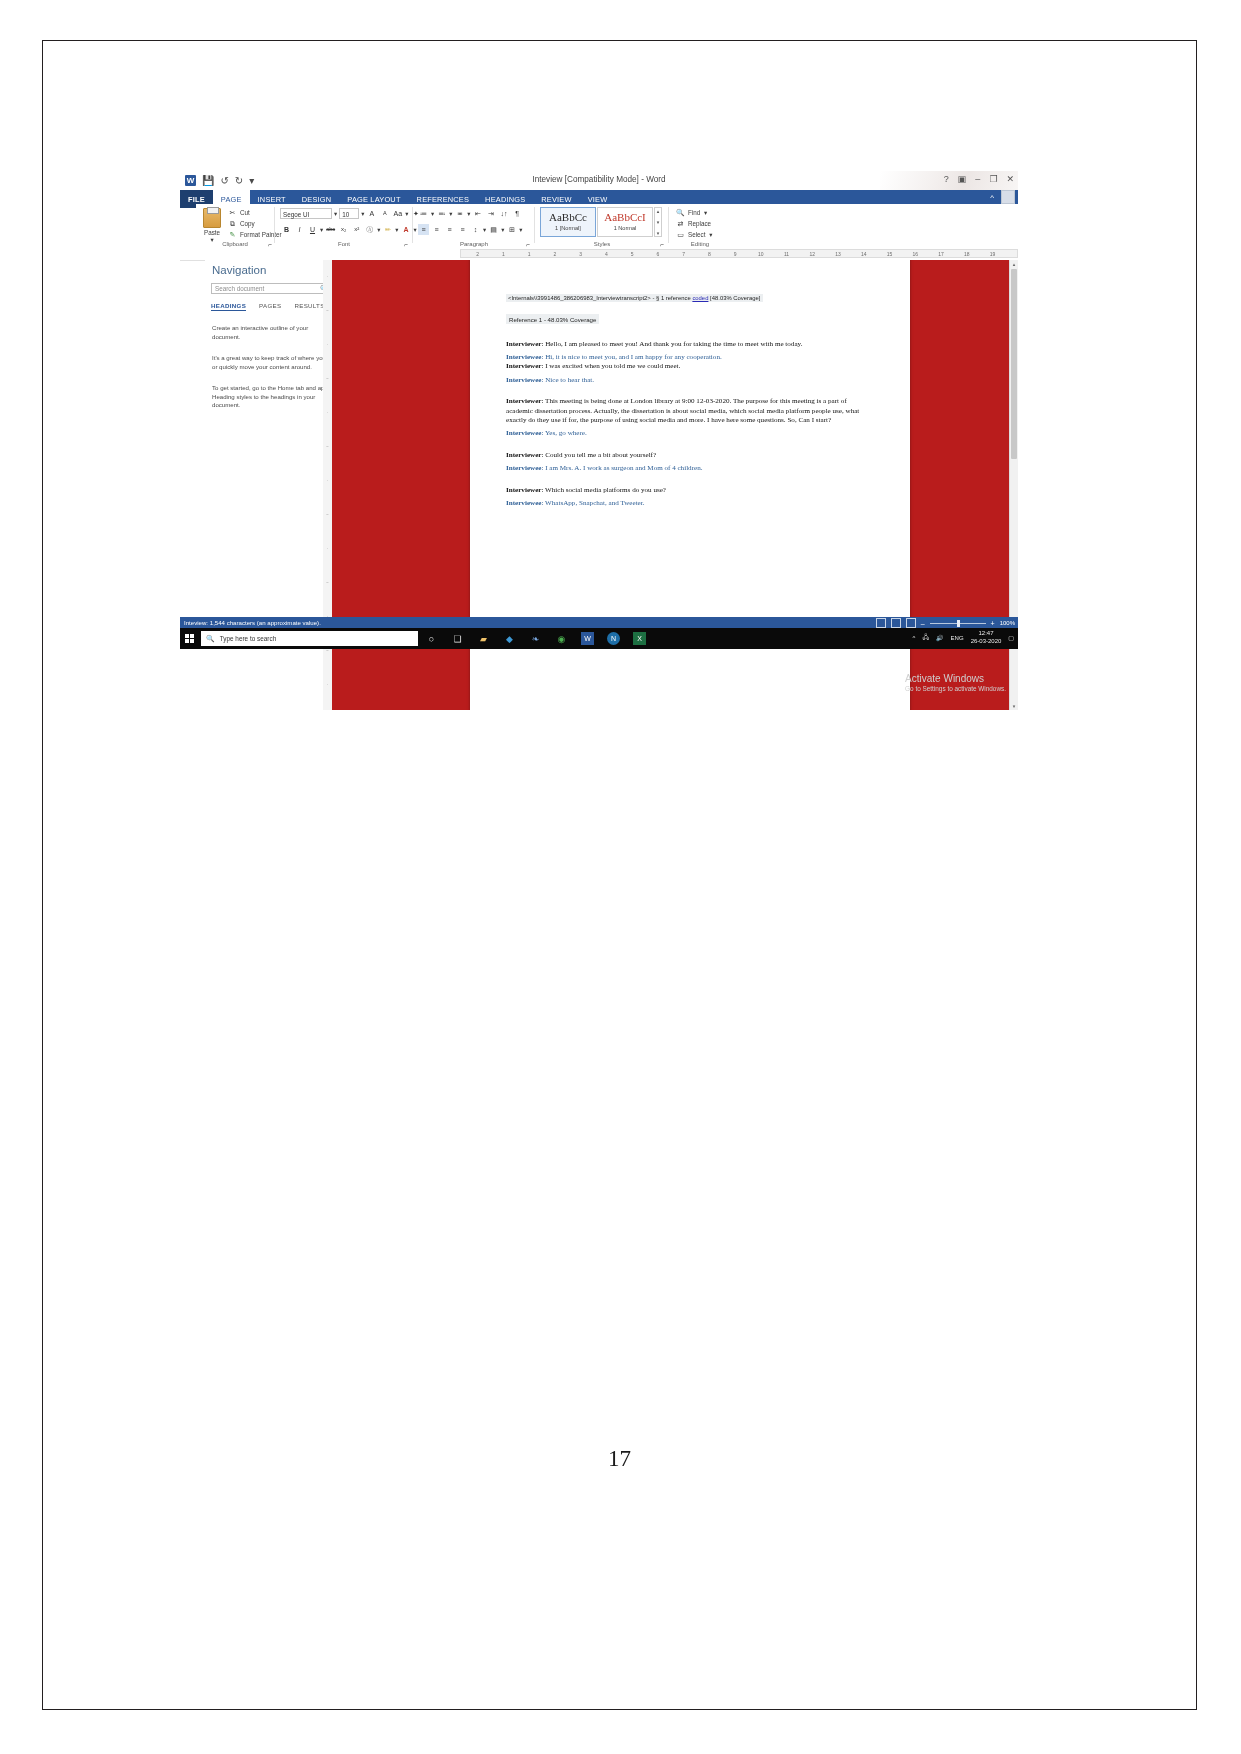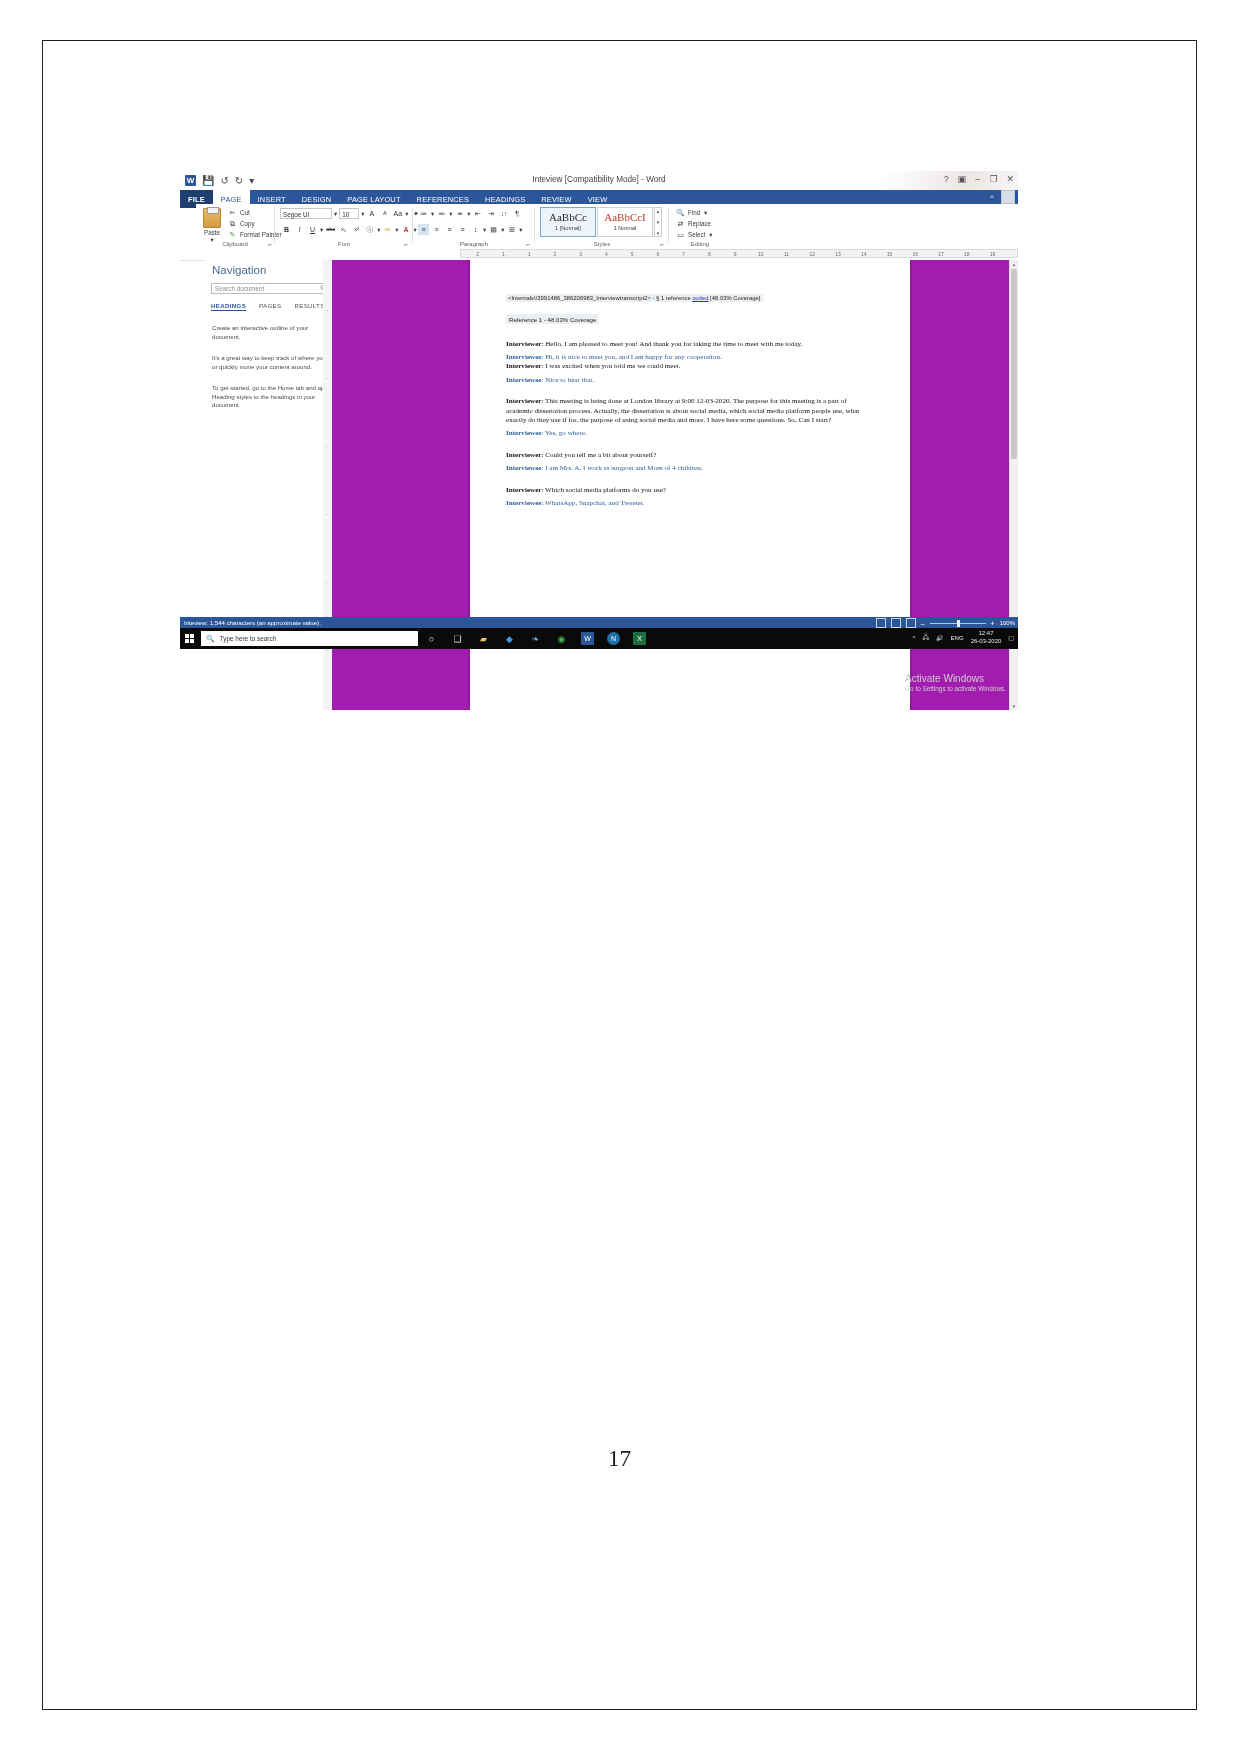--- a/index.html
+++ b/index.html
@@ -68,21 +68,21 @@
   .nav-tabs{position:absolute;left:6px;top:42px;display:flex;gap:13px;font-size:6.2px;letter-spacing:.3px;}
   .nav-tabs .nt{color:#555;}
   .nav-tabs .nt.on{color:#2b579a;font-weight:bold;border-bottom:1px solid #2b579a;padding-bottom:1px;}
   .nav-hint{position:absolute;left:7px;width:126px;font-size:6.1px;color:#4a4a4a;line-height:8.6px;}
 
   
   .vruler{position:absolute;left:143px;top:89px;width:9px;height:450px;background:#f4f4f4;border-right:1px solid #e3e3e3;}
   .vr-tick{position:absolute;left:2px;width:5px;text-align:center;font-size:4.4px;color:#8a8a8a;}
 
   
-  .canvas{position:absolute;left:152px;top:89px;width:686px;height:450px;background:#a21caf;overflow:hidden;}
+  .canvas{position:absolute;left:152px;top:89px;width:686px;height:450px;background:#b91c1c;overflow:hidden;}
   .sheet{position:absolute;left:138px;top:-24px;width:440px;height:520px;background:#ffffff;box-shadow:0 0 3px rgba(0,0,0,.35);}
   .docbody{position:absolute;left:36px;top:50px;width:368px;font-family:"Liberation Serif",serif;}
 
   .hdrline{background:#eceff1;display:inline;font-family:"Liberation Sans",sans-serif;font-size:5.9px;color:#1e1e1e;padding:1px 2px;line-height:10px;}
   .hdrline .lnk{color:#2a2ab5;text-decoration:underline;}
   .refline{background:#eceff1;display:inline-block;margin-top:10px;font-family:"Liberation Sans",sans-serif;font-size:6.1px;color:#1e1e1e;padding:1.5px 3px;}
 
   .qa{margin-top:14px;}
   .qa p{margin:0 0 4px 0;font-size:7.1px;line-height:9.4px;color:#111;}
   .qa p.ans{color:#2e5f96;}

